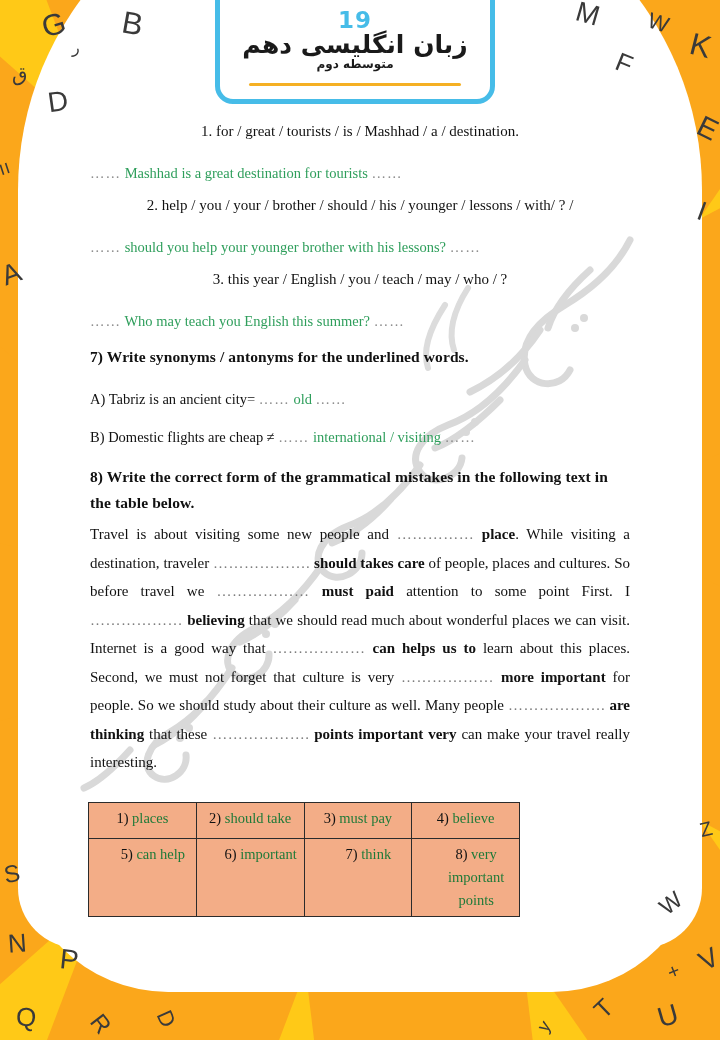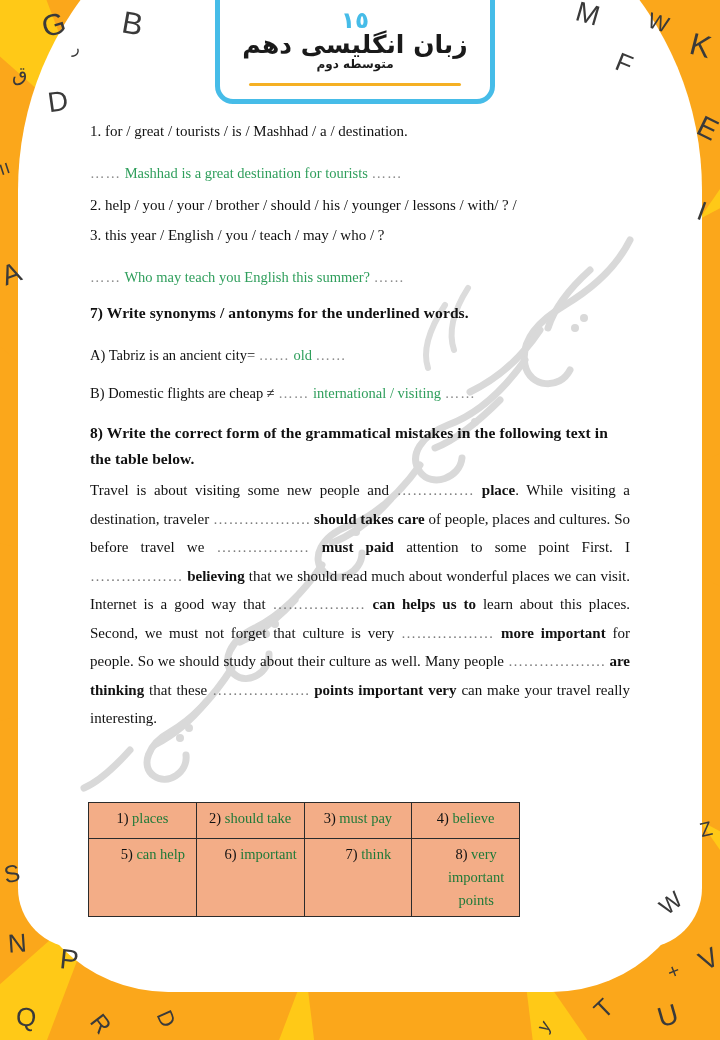--- a/index.html
+++ b/index.html
@@ -89,21 +89,21 @@
     position:absolute;z-index:4;
     left:90px;top:118px;
     width:540px;
     color:#111;
   }
   .q-head{
     font-size:15.5px;font-weight:bold;line-height:26px;
     margin:0 0 4px 0;letter-spacing:0.1px;
   }
   .q-line{
-    font-size:15px;line-height:26px;margin:0 0 4px 0;
+    font-size:15px;line-height:26px;margin:0 0 4px 0;text-align:center;
   }
   .ans-line{
     font-size:14.5px;line-height:26px;margin:16px 0 6px 0;
     color:#9a9a9a;
   }
   .ans{color:#2E9E5B;}
   .dots{color:#8d8d8d;letter-spacing:1px;}
   .para{
     font-size:15px;line-height:28.5px;text-align:justify;
     margin:0;
@@ -213,37 +213,42 @@
         <circle cx="119" cy="518" r="4"></circle>
     </g>
     <g fill="none" stroke="#dcdcdc" stroke-width="6" stroke-linecap="round">
       <path d="M375 95 C360 118, 352 140, 358 158"></path>
       <path d="M398 78 C384 100, 378 122, 384 140"></path>
     </g>
   </svg>
 </div>
 
 <div id="badge">
-  <div class="badge-num">۱٥</div>
+  <div class="badge-num">19</div>
   <div class="badge-title">زبان انگلیسی دهم</div>
   <div class="badge-sub">متوسطه دوم</div>
   <div class="badge-rule"></div>
 </div>
 
 <div id="content">
 
 
   <div class="q-line">1. for / great / tourists / is / Mashhad / a / destination.</div>
   <div class="ans-line">
     <span class="dots">……</span>
     <span class="ans">Mashhad is a great destination for tourists</span>
     <span class="dots">……</span>
   </div>
 
   <div class="q-line">2. help / you / your / brother / should / his / younger / lessons / with/ ? /</div>
+  <div class="ans-line">
+    <span class="dots">……</span>
+    <span class="ans">should you help your younger brother with his lessons?</span>
+    <span class="dots">……</span>
+  </div>
 
   <div class="q-line">3. this year / English / you / teach / may / who / ?</div>
   <div class="ans-line">
     <span class="dots">……</span>
     <span class="ans">Who may teach you English this summer?</span>
     <span class="dots">……</span>
   </div>
 
   <div class="q-head" style="margin-top:10px">7) Write synonyms / antonyms for the underlined words.</div>
 

